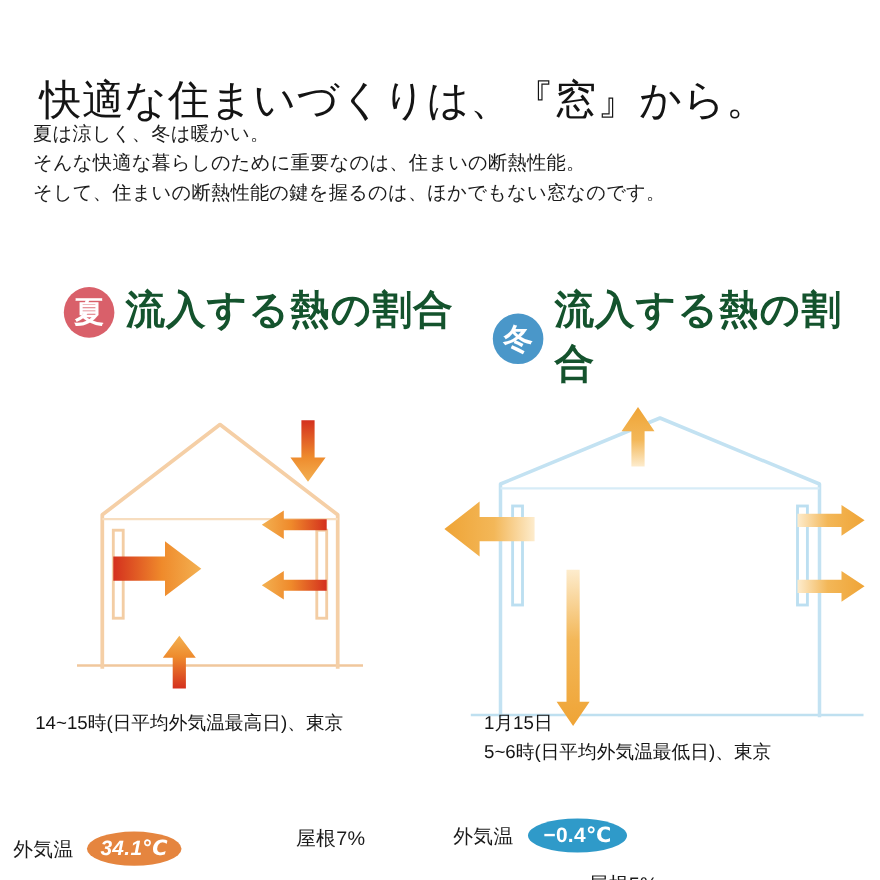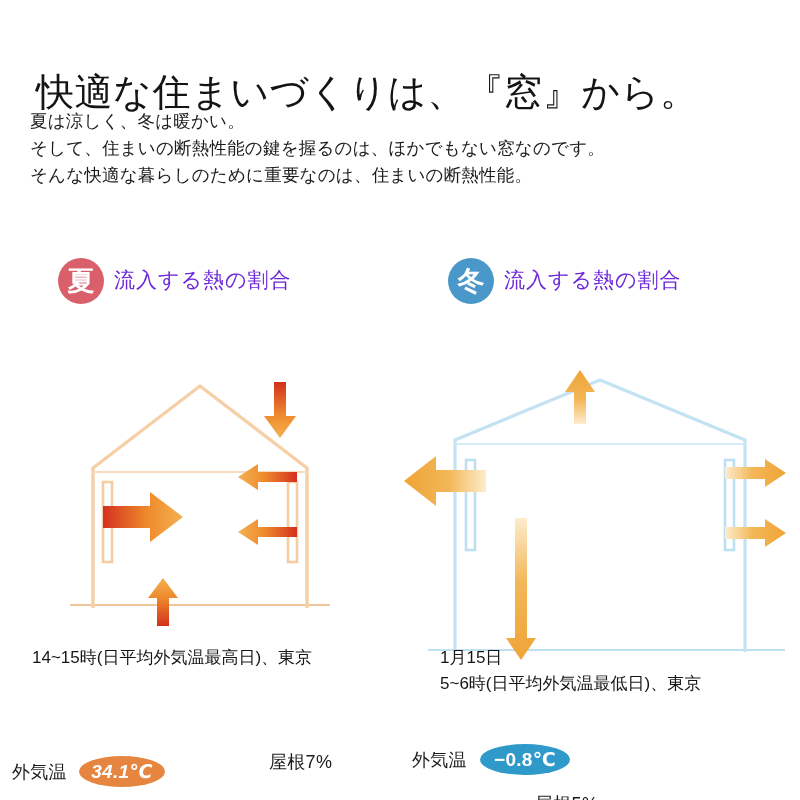--- a/index.html
+++ b/index.html
@@ -56,24 +56,24 @@
     font-size: 27px;
     line-height: 46px;
     text-align: center;
     font-weight: 700;
     flex: 0 0 auto;
   }
   .season-badge.summer { background: #d9606a; }
   .season-badge.winter { background: #4a97c9; }
   .head-text {
     position: relative;
-    font-size: 21px;
+    font-size: 36px;
     letter-spacing: 1px;
-    font-weight: 400;
-    color: #6d28d9;
+    font-weight: 700;
+    color: #14532d;
     padding-bottom: 2px;
   }
   .head-text .marker {
     position: absolute;
     left: 8px;
     right: 14px;
     bottom: -2px;
     height: 11px;
     background: #f7e85e;
     opacity: .85;
@@ -122,22 +122,22 @@
     white-space: nowrap;
   }
 </style>
 </head>
 <body>
 
 <div class="page-title">快適な住まいづくりは、『窓』から。</div>
 
 <div class="lead">
   <div>夏は涼しく、冬は暖かい。</div>
+  <div>そんな快適な暮らしのために重要なのは、住まいの断熱性能。</div>
   <div>そして、住まいの断熱性能の鍵を握るのは、ほかでもない窓なのです。</div>
-  <div>そんな快適な暮らしのために重要なのは、住まいの断熱性能。</div>
 </div>
 
 <div class="section-head" style="left:58px; top:258px;">
   <div class="season-badge summer">夏</div>
   <div class="head-text">
     <span class="marker"></span>
     <span>流入する熱の割合</span>
   </div>
 </div>
 
@@ -243,21 +243,21 @@
     <path d="M174,64 L186,64 L186,32 L195,32 L180,10 L165,32 L174,32 Z" fill="url(#wUp)"></path>
 
     <path d="M325,107 L365,107 L365,99 L386,113 L365,127 L365,119 L325,119 Z" fill="url(#wRight)"></path>
 
     <path d="M325,167 L365,167 L365,159 L386,173 L365,187 L365,179 L325,179 Z" fill="url(#wRight)"></path>
 
     <path d="M115,158 L127,158 L127,278 L136,278 L121,300 L106,278 L115,278 Z" fill="url(#wDown)"></path>
   </svg>
 
   <div class="lbl" style="left:12px; top:388px;">外気温</div>
-  <div class="pill outside-w" style="left:80px; top:384px;">−0.8℃</div>
+  <div class="pill outside-w" style="left:80px; top:384px;">−0.4℃</div>
 
   <div class="lbl" style="left:135px; top:432px;">屋根5%</div>
 
 </div>
 
 <div class="caption" style="left:32px; top:645px;">
   <div>14~15時(日平均外気温最高日)、東京</div>
 </div>
 
 <div class="caption" style="left:440px; top:645px;">

